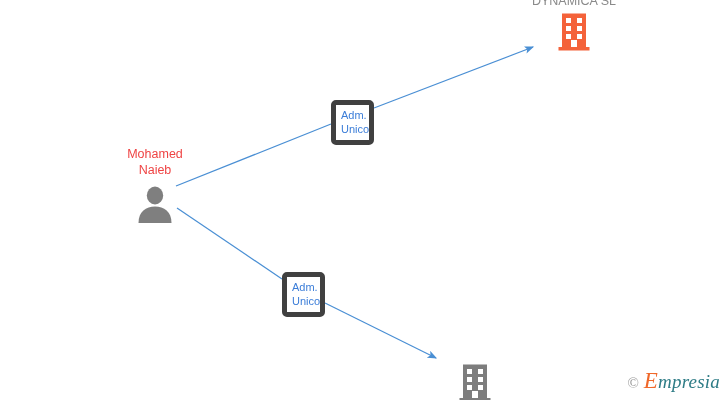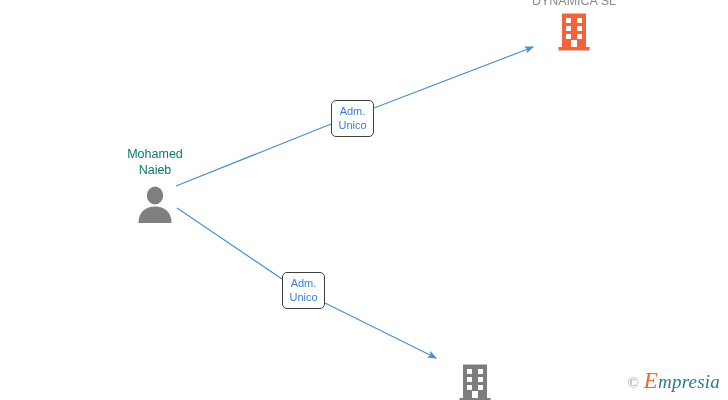--- a/index.html
+++ b/index.html
@@ -27,21 +27,21 @@
   .person-node {
     position: absolute;
     left: 105px;
     top: 146px;
     width: 100px;
     text-align: center;
   }
   .person-label {
     font-size: 12.5px;
     line-height: 16px;
-    color: #0f766e;
+    color: #ef4444;
     white-space: pre-line;
   }
   .person-avatar {
     margin-top: 6px;
     display: flex;
     justify-content: center;
   }
 
   
   .company-node {
@@ -68,21 +68,21 @@
     display: flex;
     justify-content: center;
     margin-top: 3px;
   }
 
   
   .relation-box {
     position: absolute;
     box-sizing: border-box;
     background: #ffffff;
-    border: 1px solid #404040;
+    border: 5px solid #404040;
     border-radius: 5px;
     color: #3b7dd8;
     font-size: 11px;
     line-height: 14px;
     text-align: center;
     padding: 3px 5px 4px 5px;
     white-space: pre-line;
   }
   .relation-box.r1 { left: 331px; top: 100px; width: 43px; }
   .relation-box.r2 { left: 282px; top: 272px; width: 43px; }

